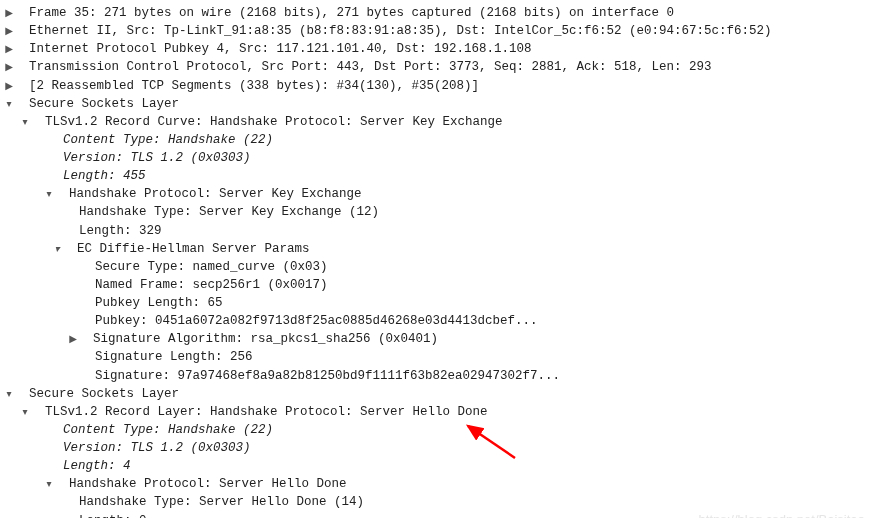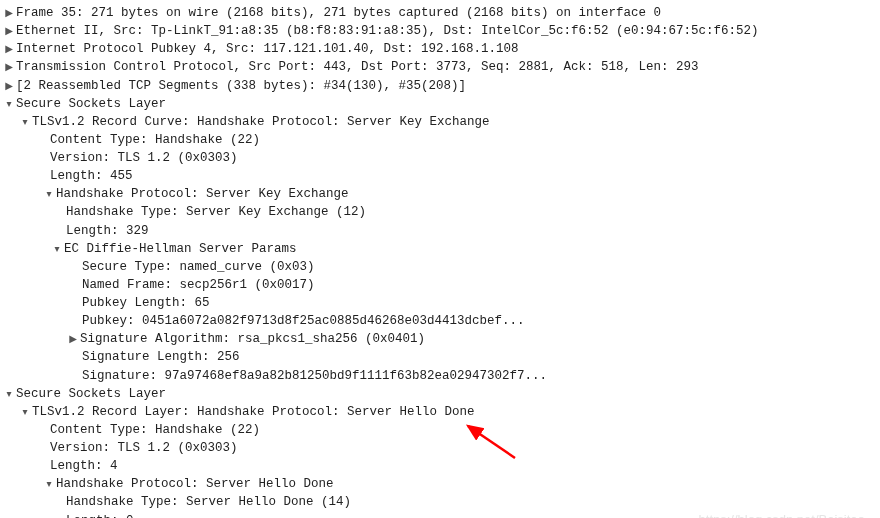--- a/index.html
+++ b/index.html
@@ -21,25 +21,25 @@
     width: 14px;
     text-align: center;
     cursor: pointer;
     flex: 0 0 14px;
     user-select: none;
     color: #555;
     font-family: Arial, sans-serif;
     font-size: 10px;
     line-height: 1.8;
   }
-  .label { flex: 1; }
+  .label { flex: 1; margin-left: 13px; }
   .ind-0 { padding-left: 0px; }
   .ind-1 { padding-left: 16px; }
   .ind-2 { padding-left: 40px; }
-  .ind-3 { padding-left: 48px; }
+  .ind-3 { padding-left: 48px; font-style: italic; }
   .ind-4 { padding-left: 64px; }
   .ind-5 { padding-left: 80px; }
   .arrow {
     position: absolute;
     left: 460px;
     top: 420px;
     width: 60px;
     height: 40px;
     pointer-events: none;
   }

